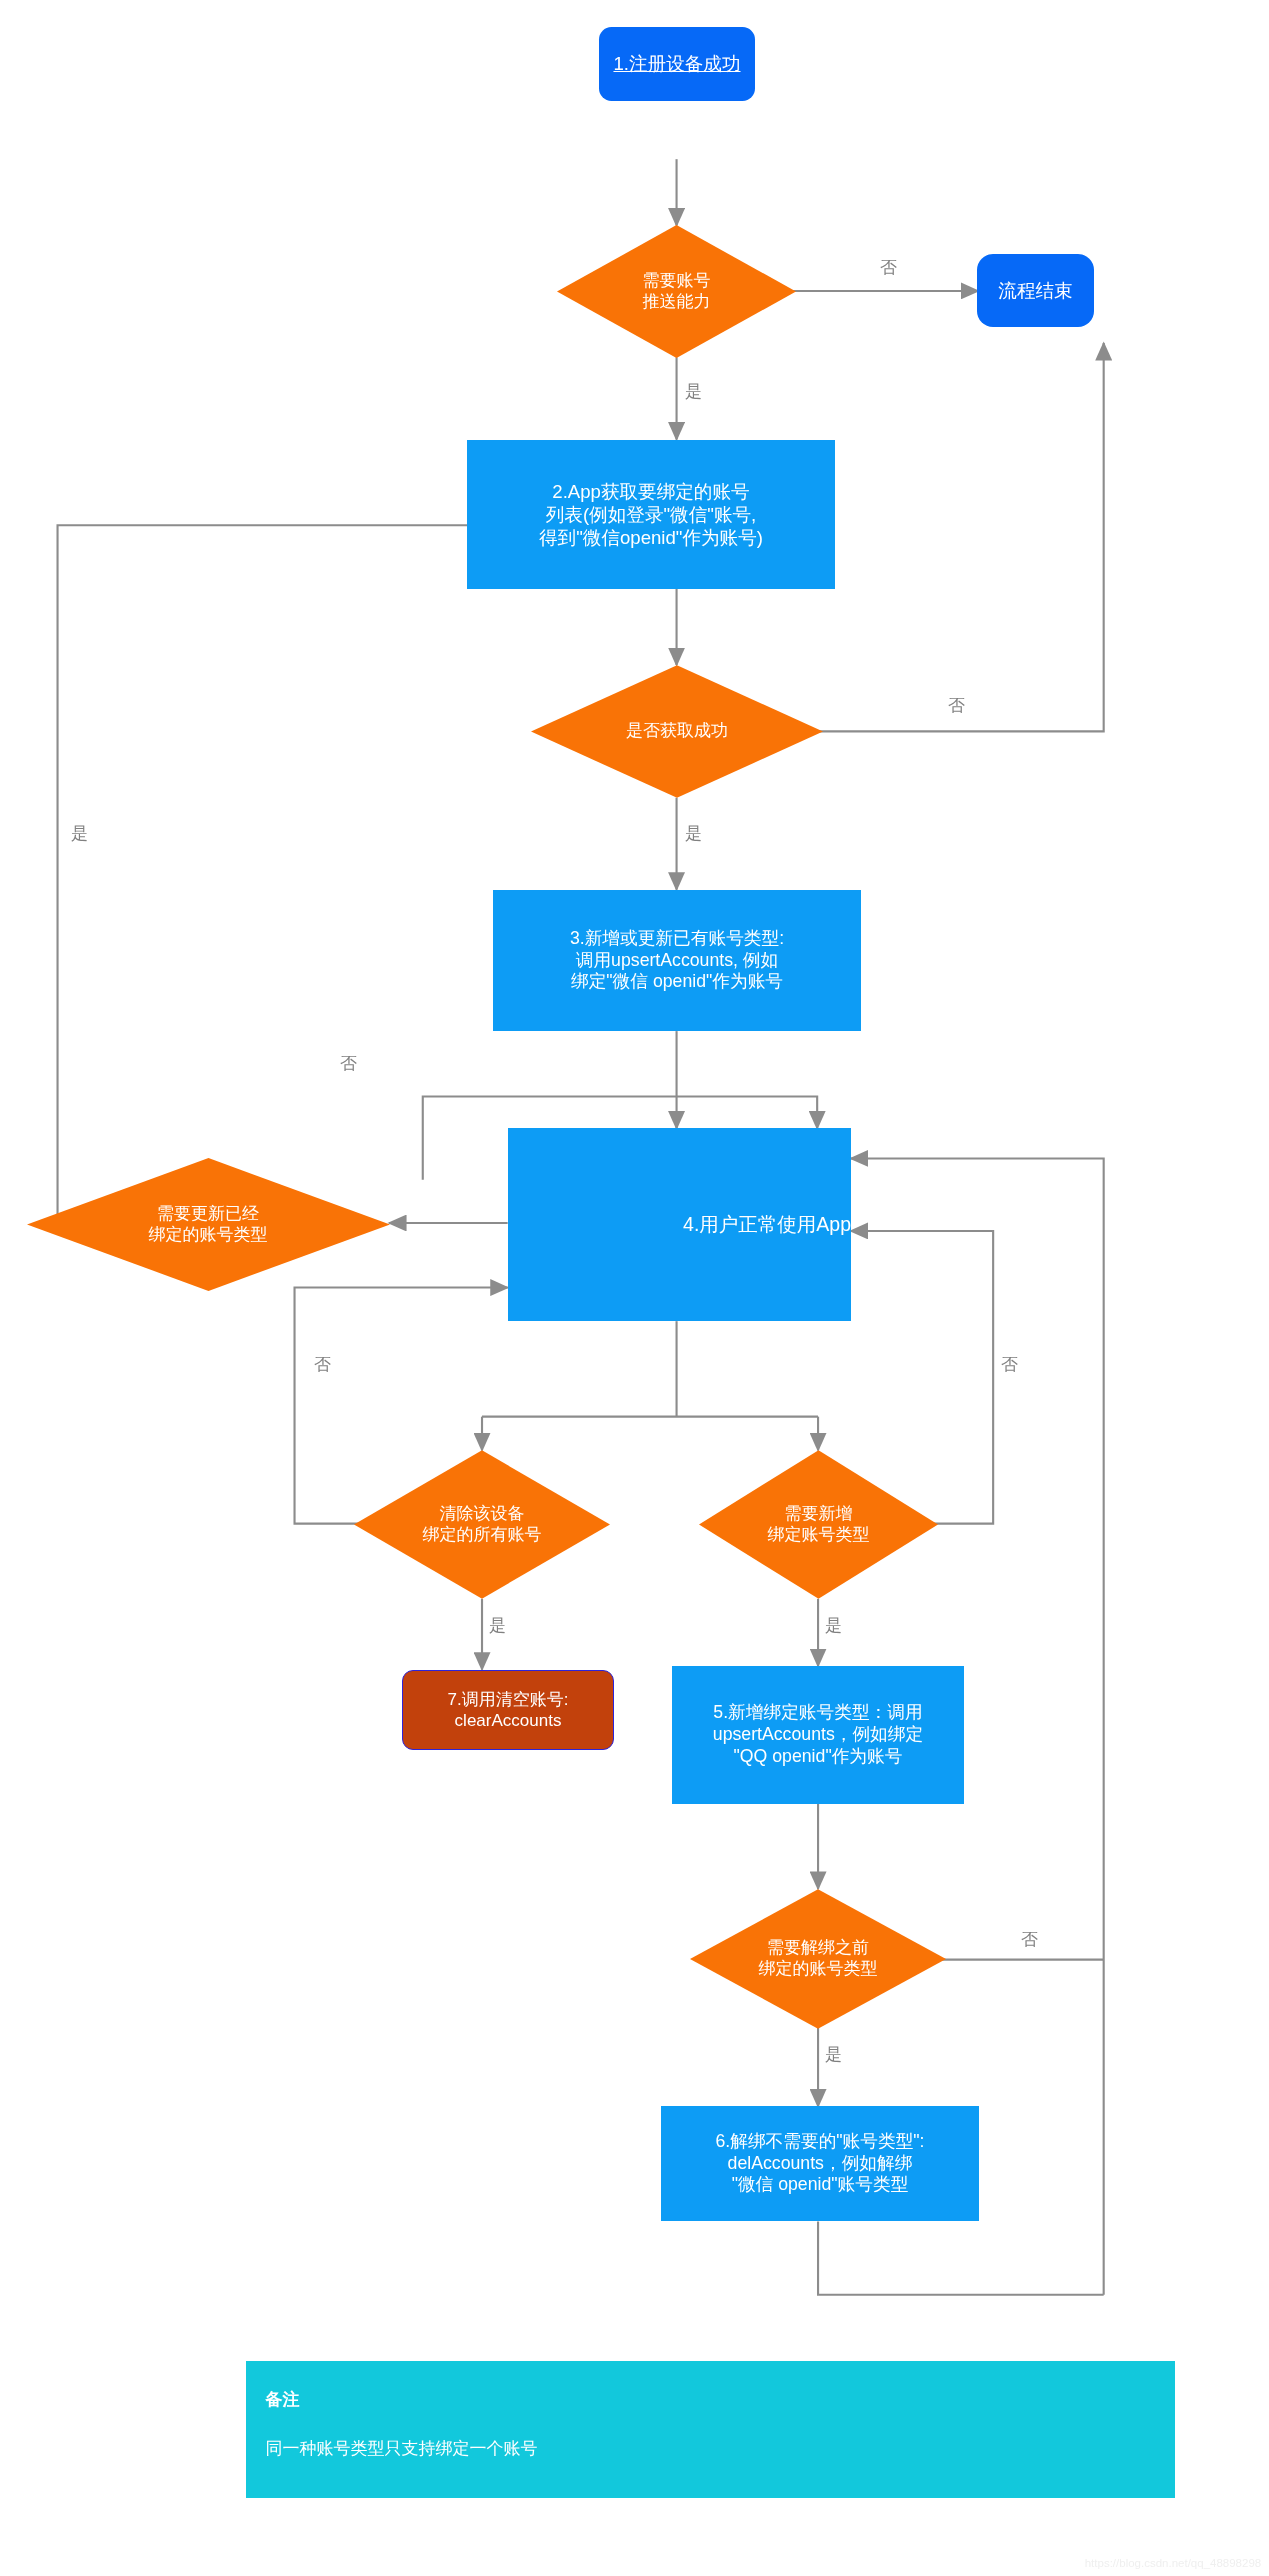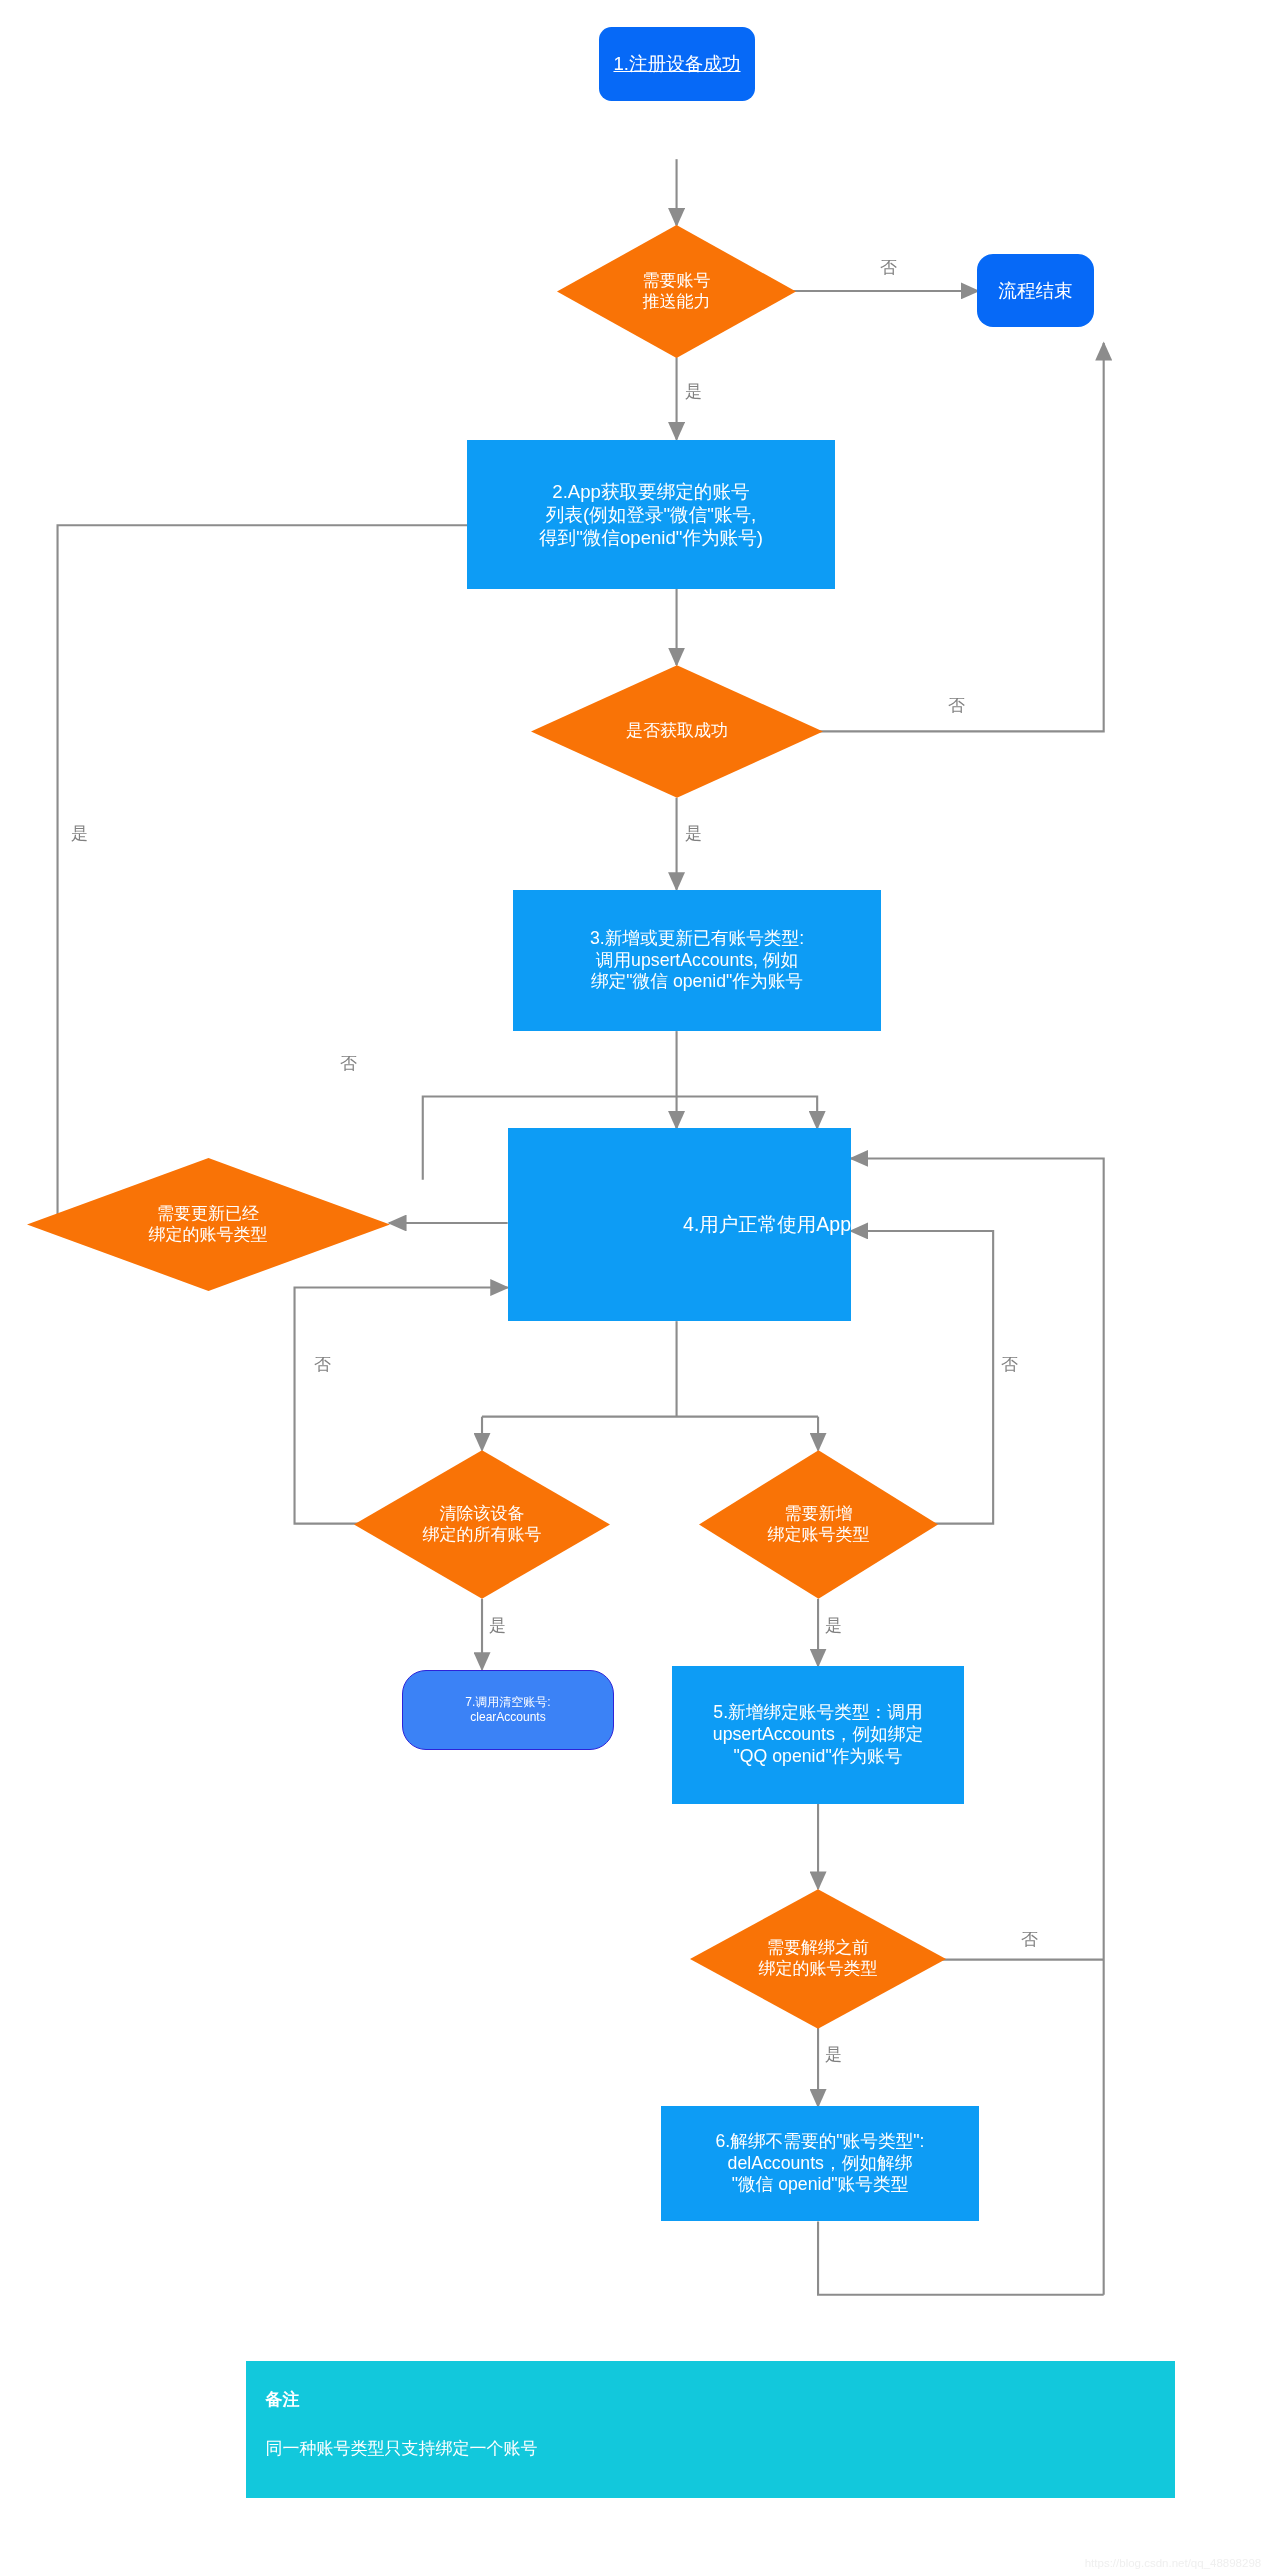--- a/index.html
+++ b/index.html
@@ -33,24 +33,24 @@
   .proc {
     background: #0d9cf5;
     font-size: 17.7px;
   }
   .term {
     background: #0669f7;
     border-radius: 12.4px;
     font-size: 18.6px;
   }
   .term-outlined {
-    background: #3b82f6;
+    background: #c2410c;
     border: 1.8px solid #2d23d8;
-    border-radius: 24px;
-    font-size: 12px;
+    border-radius: 11px;
+    font-size: 17px;
   }
   .decision-wrap {
     position: absolute;
     z-index: 3;
   }
   .decision-wrap svg {
     position: absolute;
     left: 0;
     top: 0;
     overflow: visible;
@@ -184,21 +184,21 @@
 得到"微信openid"作为账号)</span>
   </div>
 
   <div class="decision-wrap" style="left:531px; top:665px; width:292px; height:133px;">
     <svg width="292" height="133" viewBox="0 0 330 150" xmlns="http://www.w3.org/2000/svg">
       <polygon points="165,0 330,75 165,150 0,75" fill="#F97306"></polygon>
     </svg>
     <div class="decision-label">是否获取成功</div>
   </div>
 
-  <div class="node proc" style="left:493px; top:890px; width:368px; height:141px; font-size:17.7px;margin-left:20px;">
+  <div class="node proc" style="left:493px; top:890px; width:368px; height:141px; font-size:17.7px;">
     <span>3.新增或更新已有账号类型:
 调用upsertAccounts, 例如
 绑定"微信 openid"作为账号</span>
   </div>
 
   <div class="decision-wrap" style="left:26.5px; top:1158px; width:363px; height:133px;">
     <svg width="363" height="133" viewBox="0 0 410 150" xmlns="http://www.w3.org/2000/svg">
       <polygon points="205,0 410,75 205,150 0,75" fill="#F97306"></polygon>
     </svg>
     <div class="decision-label">需要更新已经

